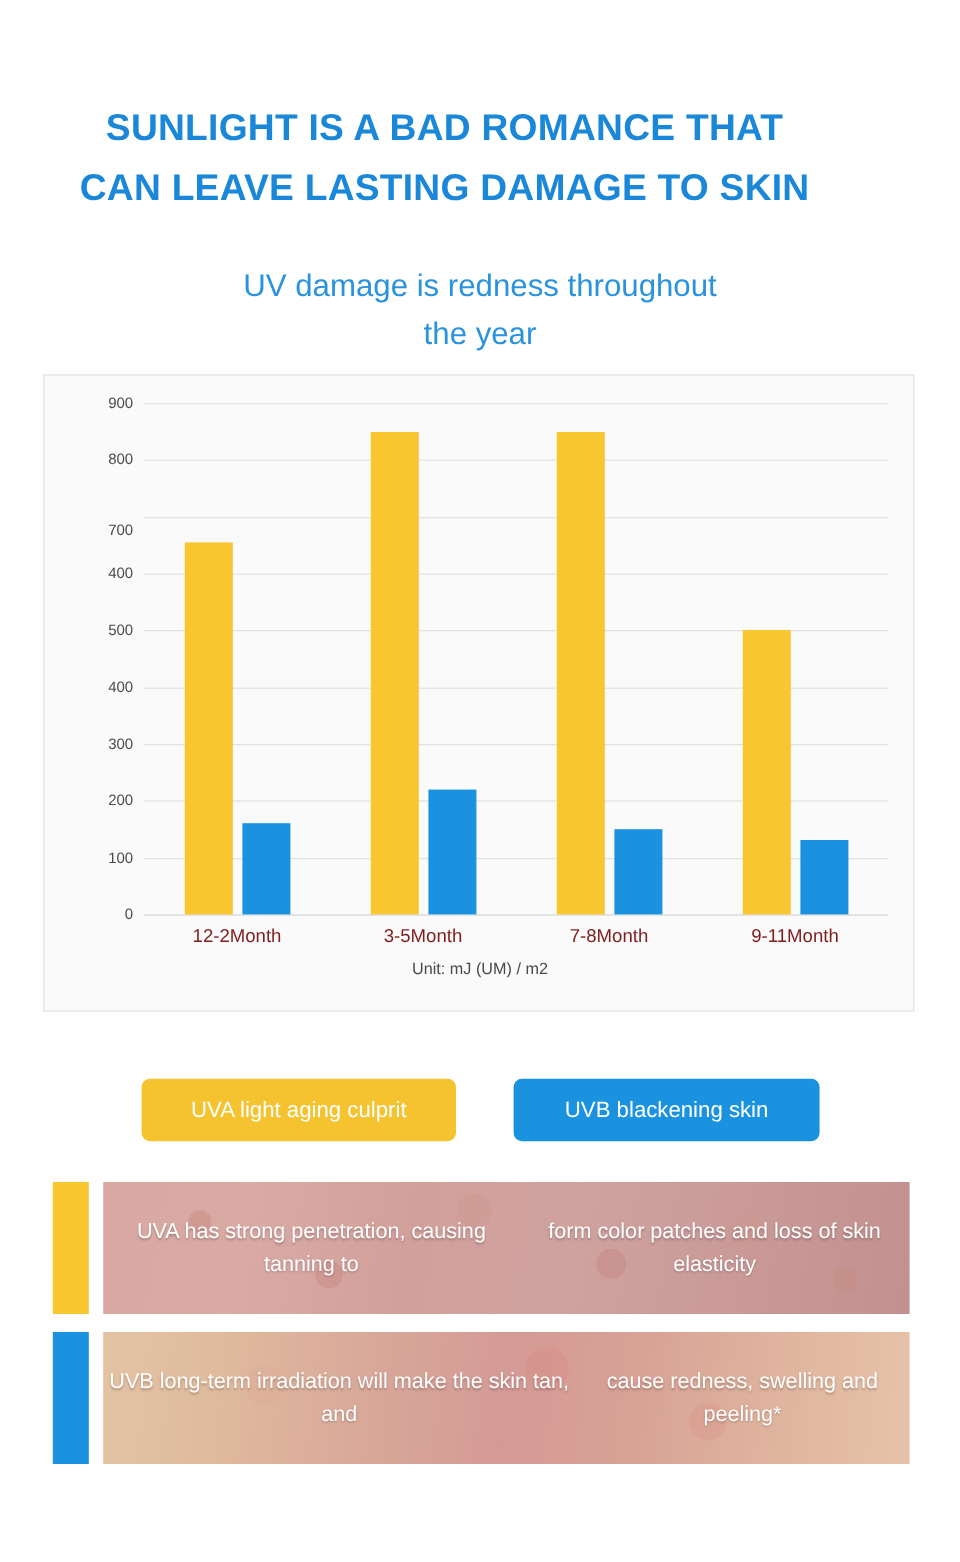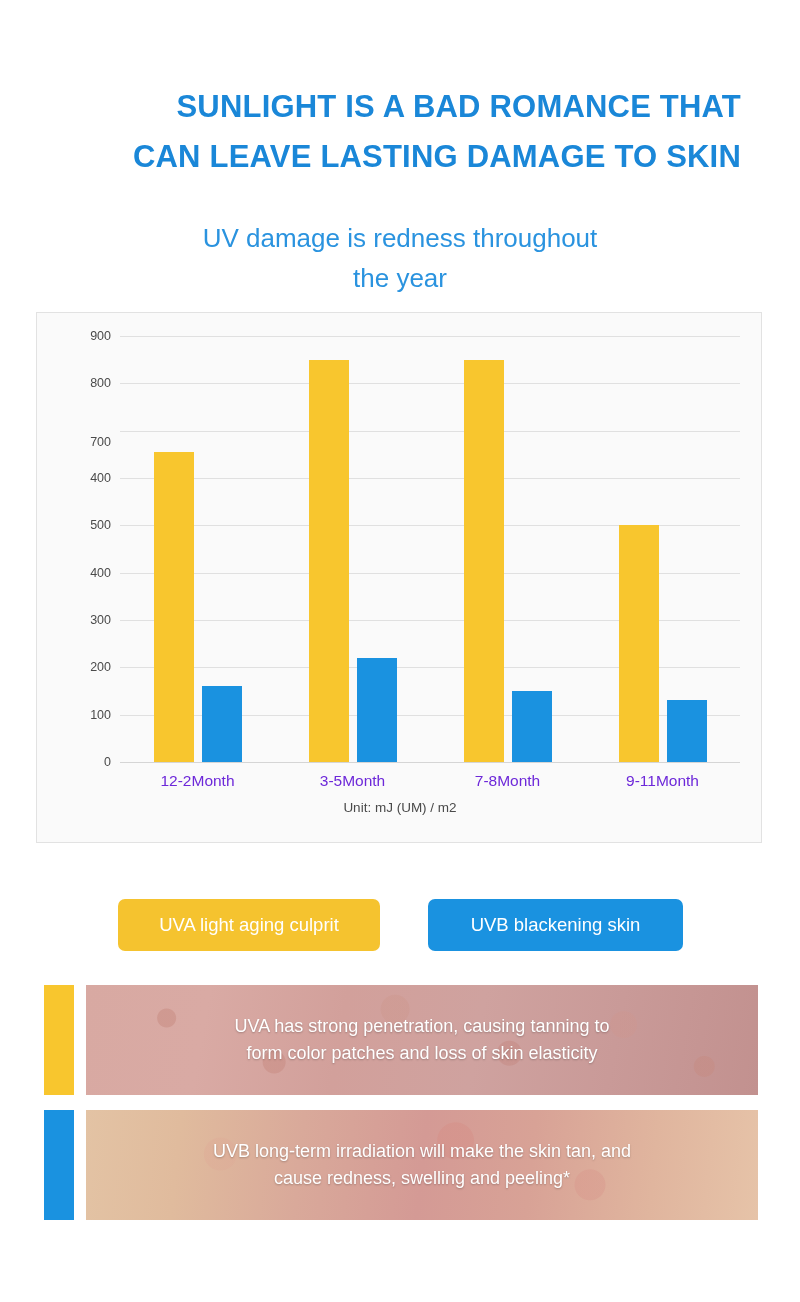--- a/index.html
+++ b/index.html
@@ -13,21 +13,21 @@
     position: relative;
     font-family: "Liberation Sans", sans-serif;
     overflow: hidden;
   }
 
   
   .headline {
     position: absolute;
     left: 0; top: 82px;
     width: 741px;
-    text-align: right;
+    text-align: center;
     color: #1a87d8;
     font-size: 31px;
     font-weight: 700;
     letter-spacing: 0.2px;
     line-height: 50px;
   }
   .headline .line { display: block; }
 
   .subhead {
     position: absolute;
@@ -80,21 +80,21 @@
     width: 40px;
   }
   .bar.uva { background: #f8c62e; }
   .bar.uvb { background: #1a92e0; }
 
   .xtick {
     position: absolute;
     top: 436px;
     transform: translateX(-50%);
     font-size: 15.5px;
-    color: #6d28d9;
+    color: #7f1d1d;
     white-space: nowrap;
   }
 
   .unit-note {
     position: absolute;
     left: 0; top: 487px;
     width: 726px;
     text-align: center;
     font-size: 13.5px;
     color: #4a4a4a;
@@ -160,21 +160,21 @@
       radial-gradient(circle at 20% 40%, rgba(222,170,150,0.40) 0 16px, transparent 17px),
       radial-gradient(circle at 55% 28%, rgba(214,140,132,0.40) 0 18px, transparent 19px),
       radial-gradient(circle at 75% 68%, rgba(216,148,138,0.38) 0 15px, transparent 16px),
       linear-gradient(96deg, #e3c3a4 0%, #e0bb9d 14%, #d9a99a 32%, #d49a95 50%, #d8a296 66%, #e0b59e 84%, #e6c3a8 100%);
   }
   .band .caption {
     position: absolute;
     left: 42px; top: 0;
     width: 672px; height: 110px;
     display: flex;
-    flex-direction: column;
+    flex-direction: row;
     align-items: center;
     justify-content: center;
     color: #ffffff;
     font-size: 18px;
     line-height: 27px;
     text-align: center;
     text-shadow: 0 1px 2px rgba(0,0,0,0.25);
   }
   .caption .line { display: block; }
 </style>

